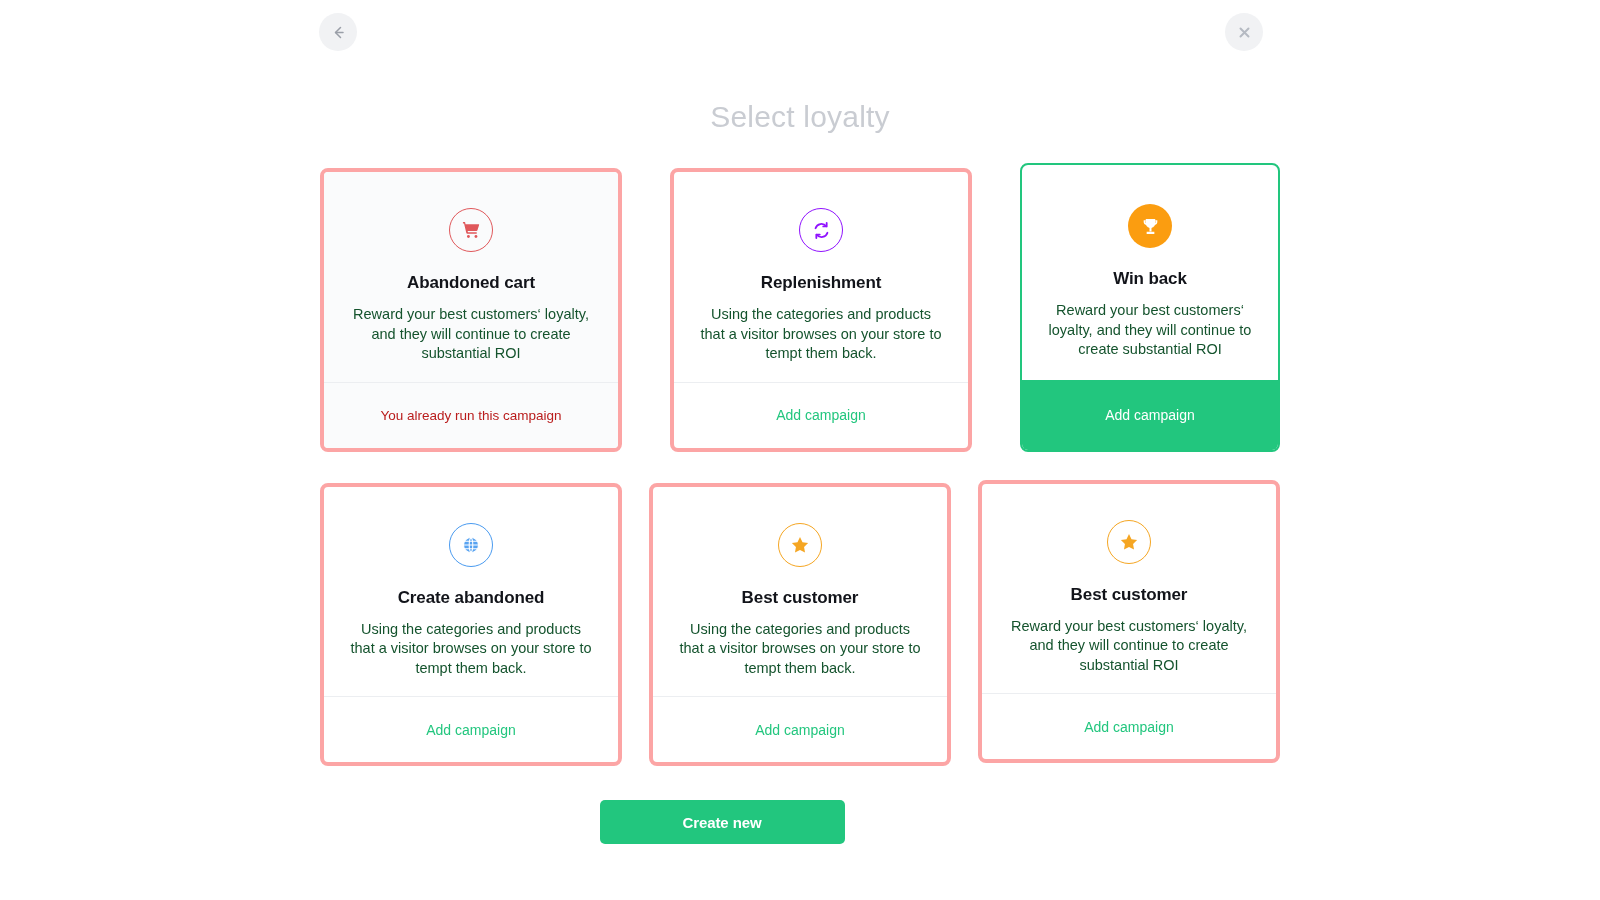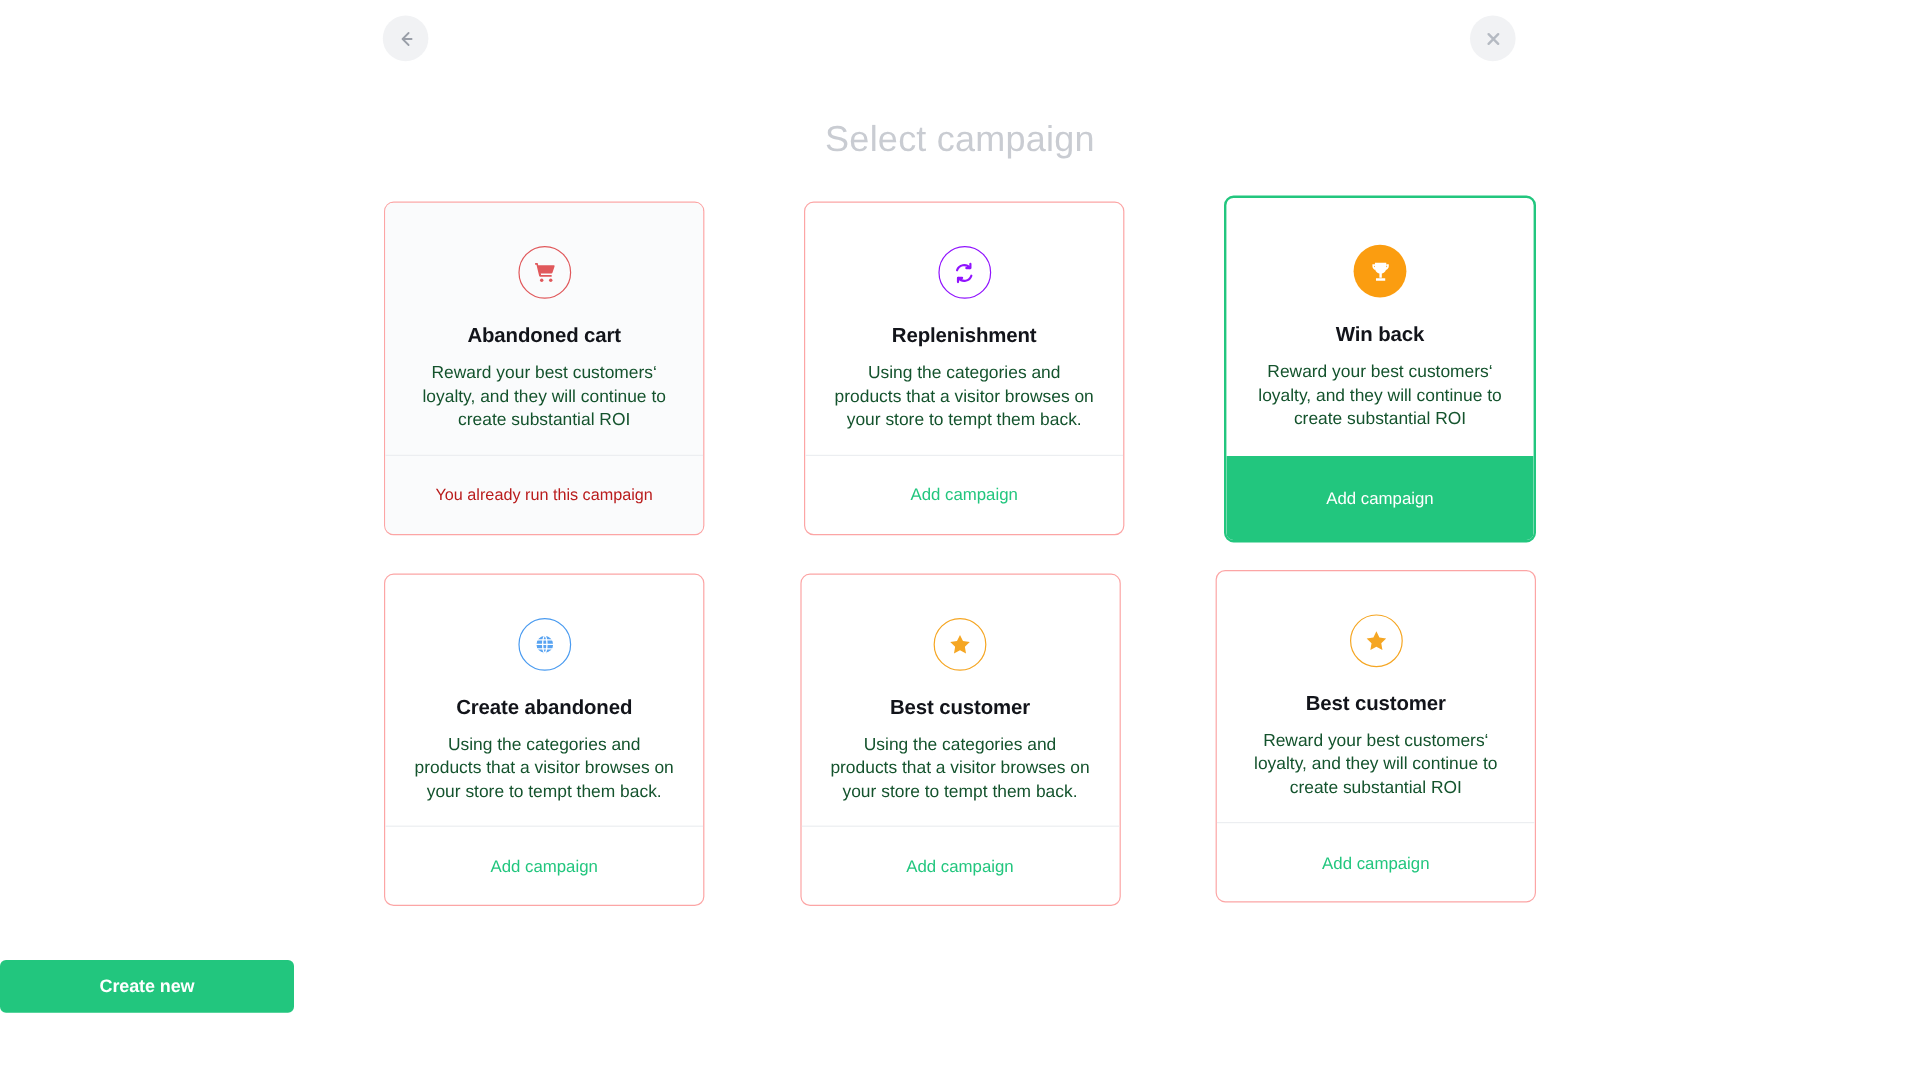--- a/index.html
+++ b/index.html
@@ -60,23 +60,23 @@
   }
   .row {
     display: flex;
     justify-content: space-between;
     align-items: flex-start;
   }
   .row-2 { margin-top: 31px; }
 
   
   .card {
-    width: 267px;
+    width: 302px;
     background: #ffffff;
-    border: 1px solid #fca5a5;
+    border: 4px solid #fca5a5;
     border-radius: 8px;
     display: flex;
     flex-direction: column;
     overflow: hidden;
     cursor: pointer;
   }
   .card .body {
     padding: 36px 24px 18px 24px;
     text-align: center;
     flex: 1 1 auto;
@@ -145,24 +145,24 @@
     height: 70px;
   }
 
   
   .card.nudge-up { margin-top: -3px; }
 
   
   .create-wrap {
     position: absolute;
     top: 800px;
-    left: 0;
+    left: 12px;
     width: 1420px;
     display: flex;
-    justify-content: flex-start;
+    justify-content: center;
   }
   .create-btn {
     width: 245px;
     height: 44px;
     background: #22c67e;
     color: #ffffff;
     border: none;
     border-radius: 5px;
     font-family: "Liberation Sans", sans-serif;
     font-size: 15px;
@@ -186,21 +186,21 @@
   </button>
 
   <button class="nav-btn close-btn">
     <span>
       <svg width="15" height="15" viewBox="0 0 15 15" fill="none">
         <path d="M3.5 3.5L11.5 11.5M11.5 3.5L3.5 11.5" stroke="#b5bac2" stroke-width="2" stroke-linecap="round"></path>
       </svg>
     </span>
   </button>
 
-  <h1 class="page-title">Select campaign</h1>
+  <h1 class="page-title">Select loyalty</h1>
 
   <div class="grid">
 
     <div class="row row-1">
 
       <div class="card disabled">
         <div class="body">
           <div class="icon-wrap ring" style="color:#e0585b">
             <svg width="22" height="22" viewBox="0 0 24 24" fill="#e0585b">
               <path d="M3.2 3.4h2.3l.55 2.2h14.1c.52 0 .87.5.72.99l-1.85 5.6a1.2 1.2 0 0 1-1.14.81H8.35l.3 1.4h9.6v1.6H8.0a1.2 1.2 0 0 1-1.17-.94L4.42 5.0H3.2V3.4z"></path>

